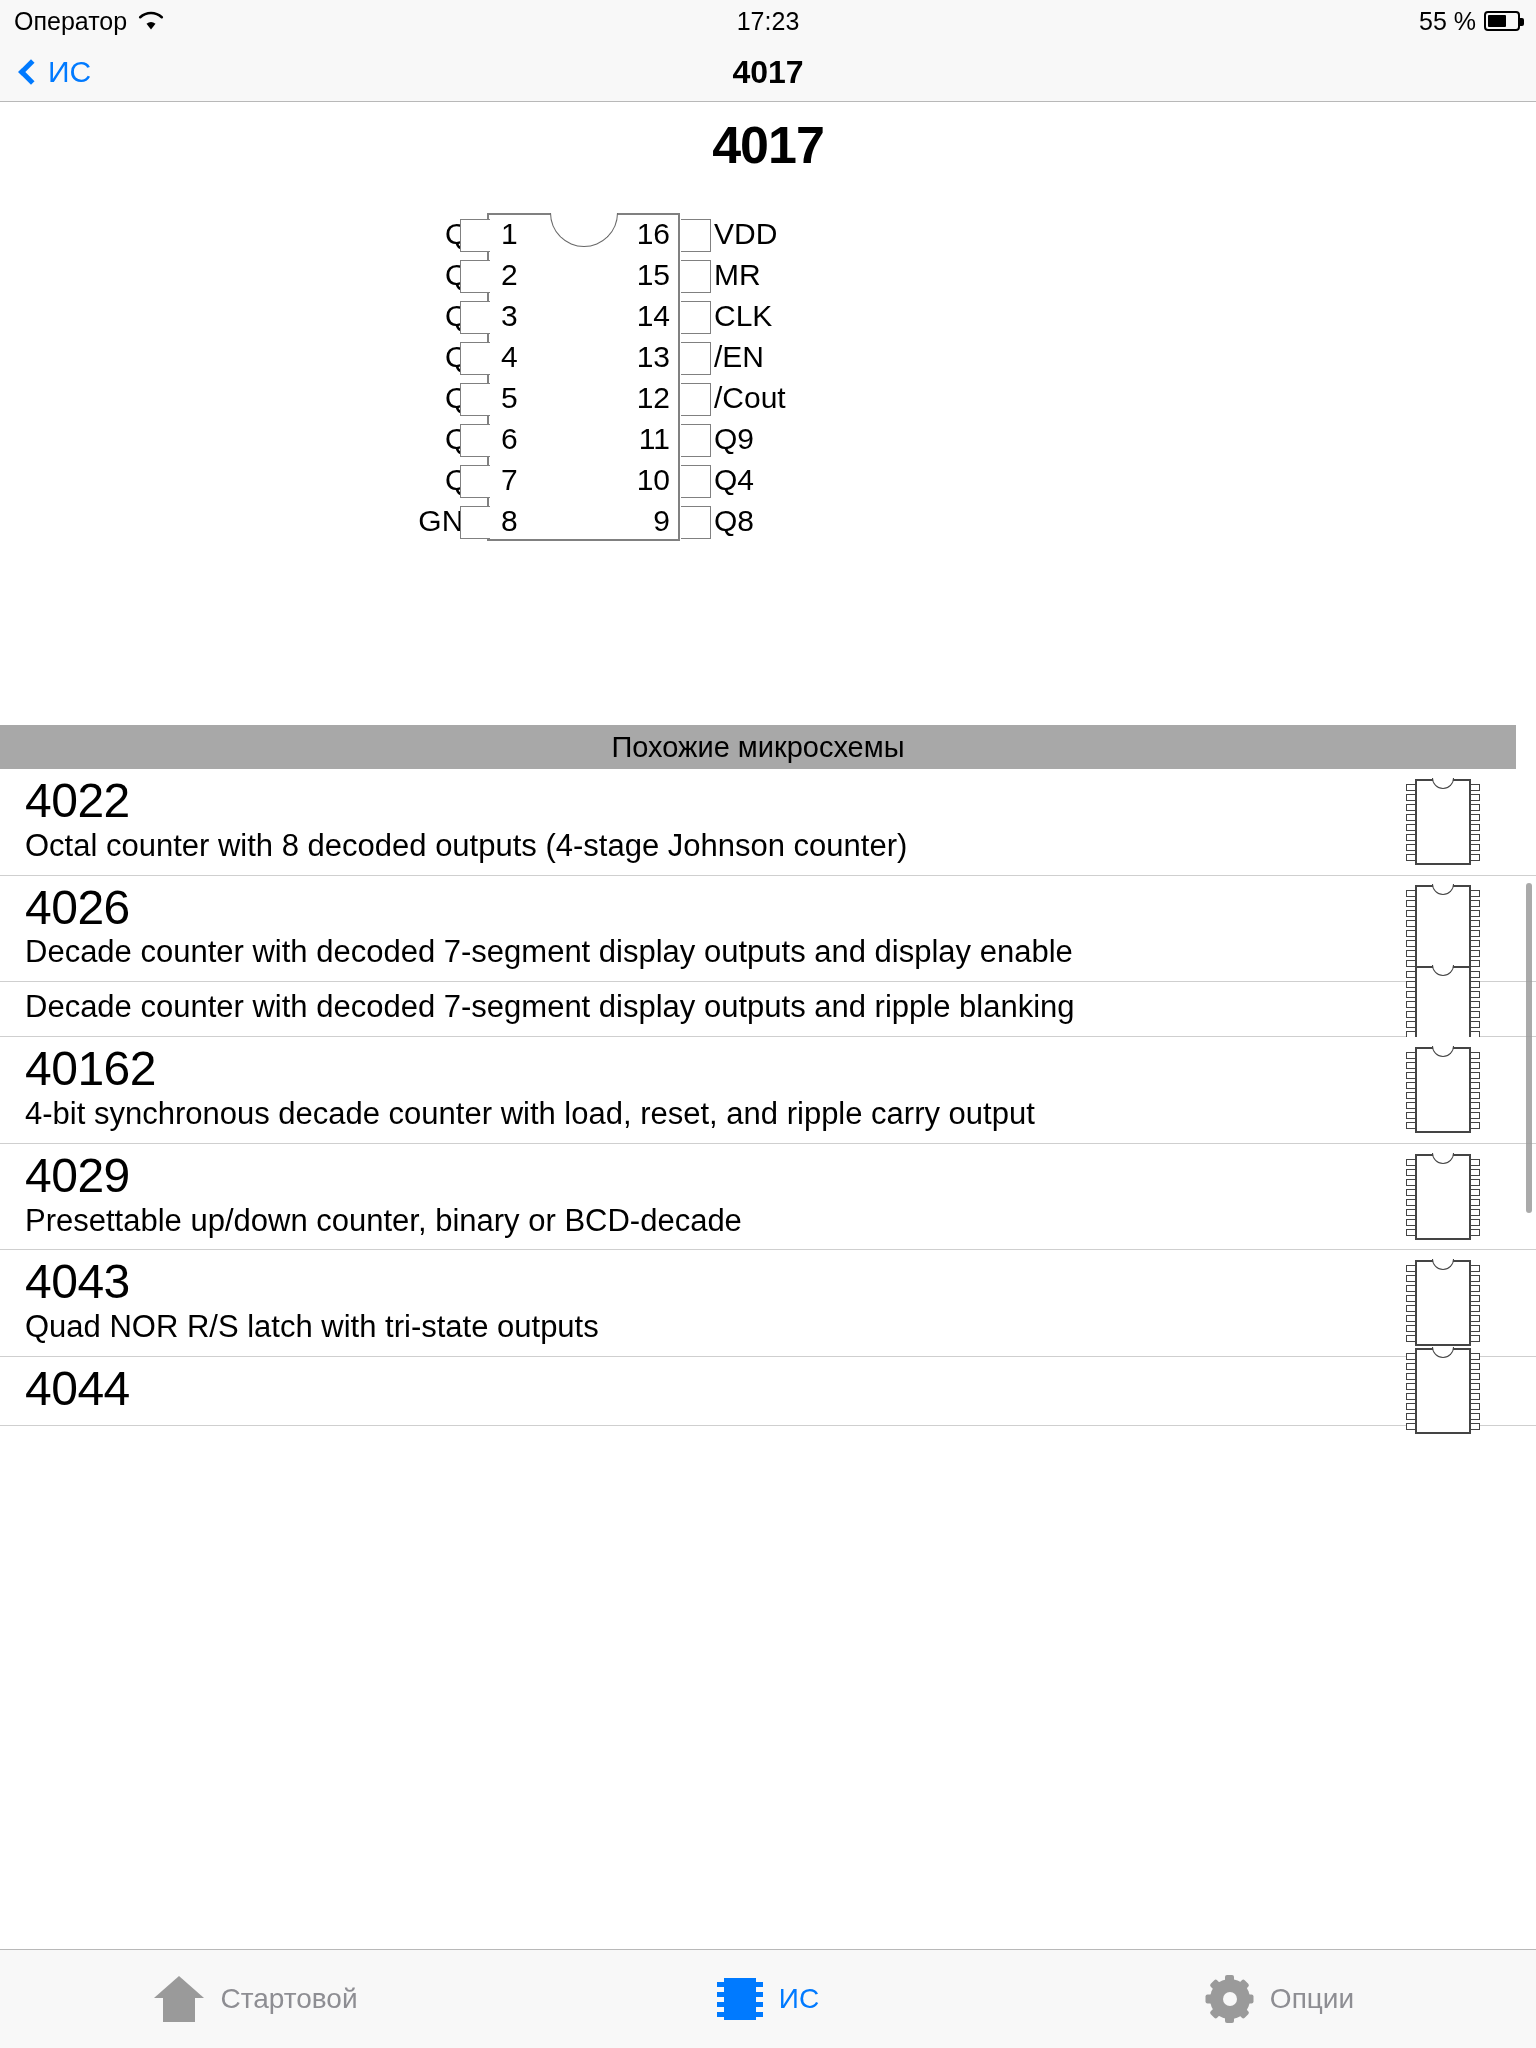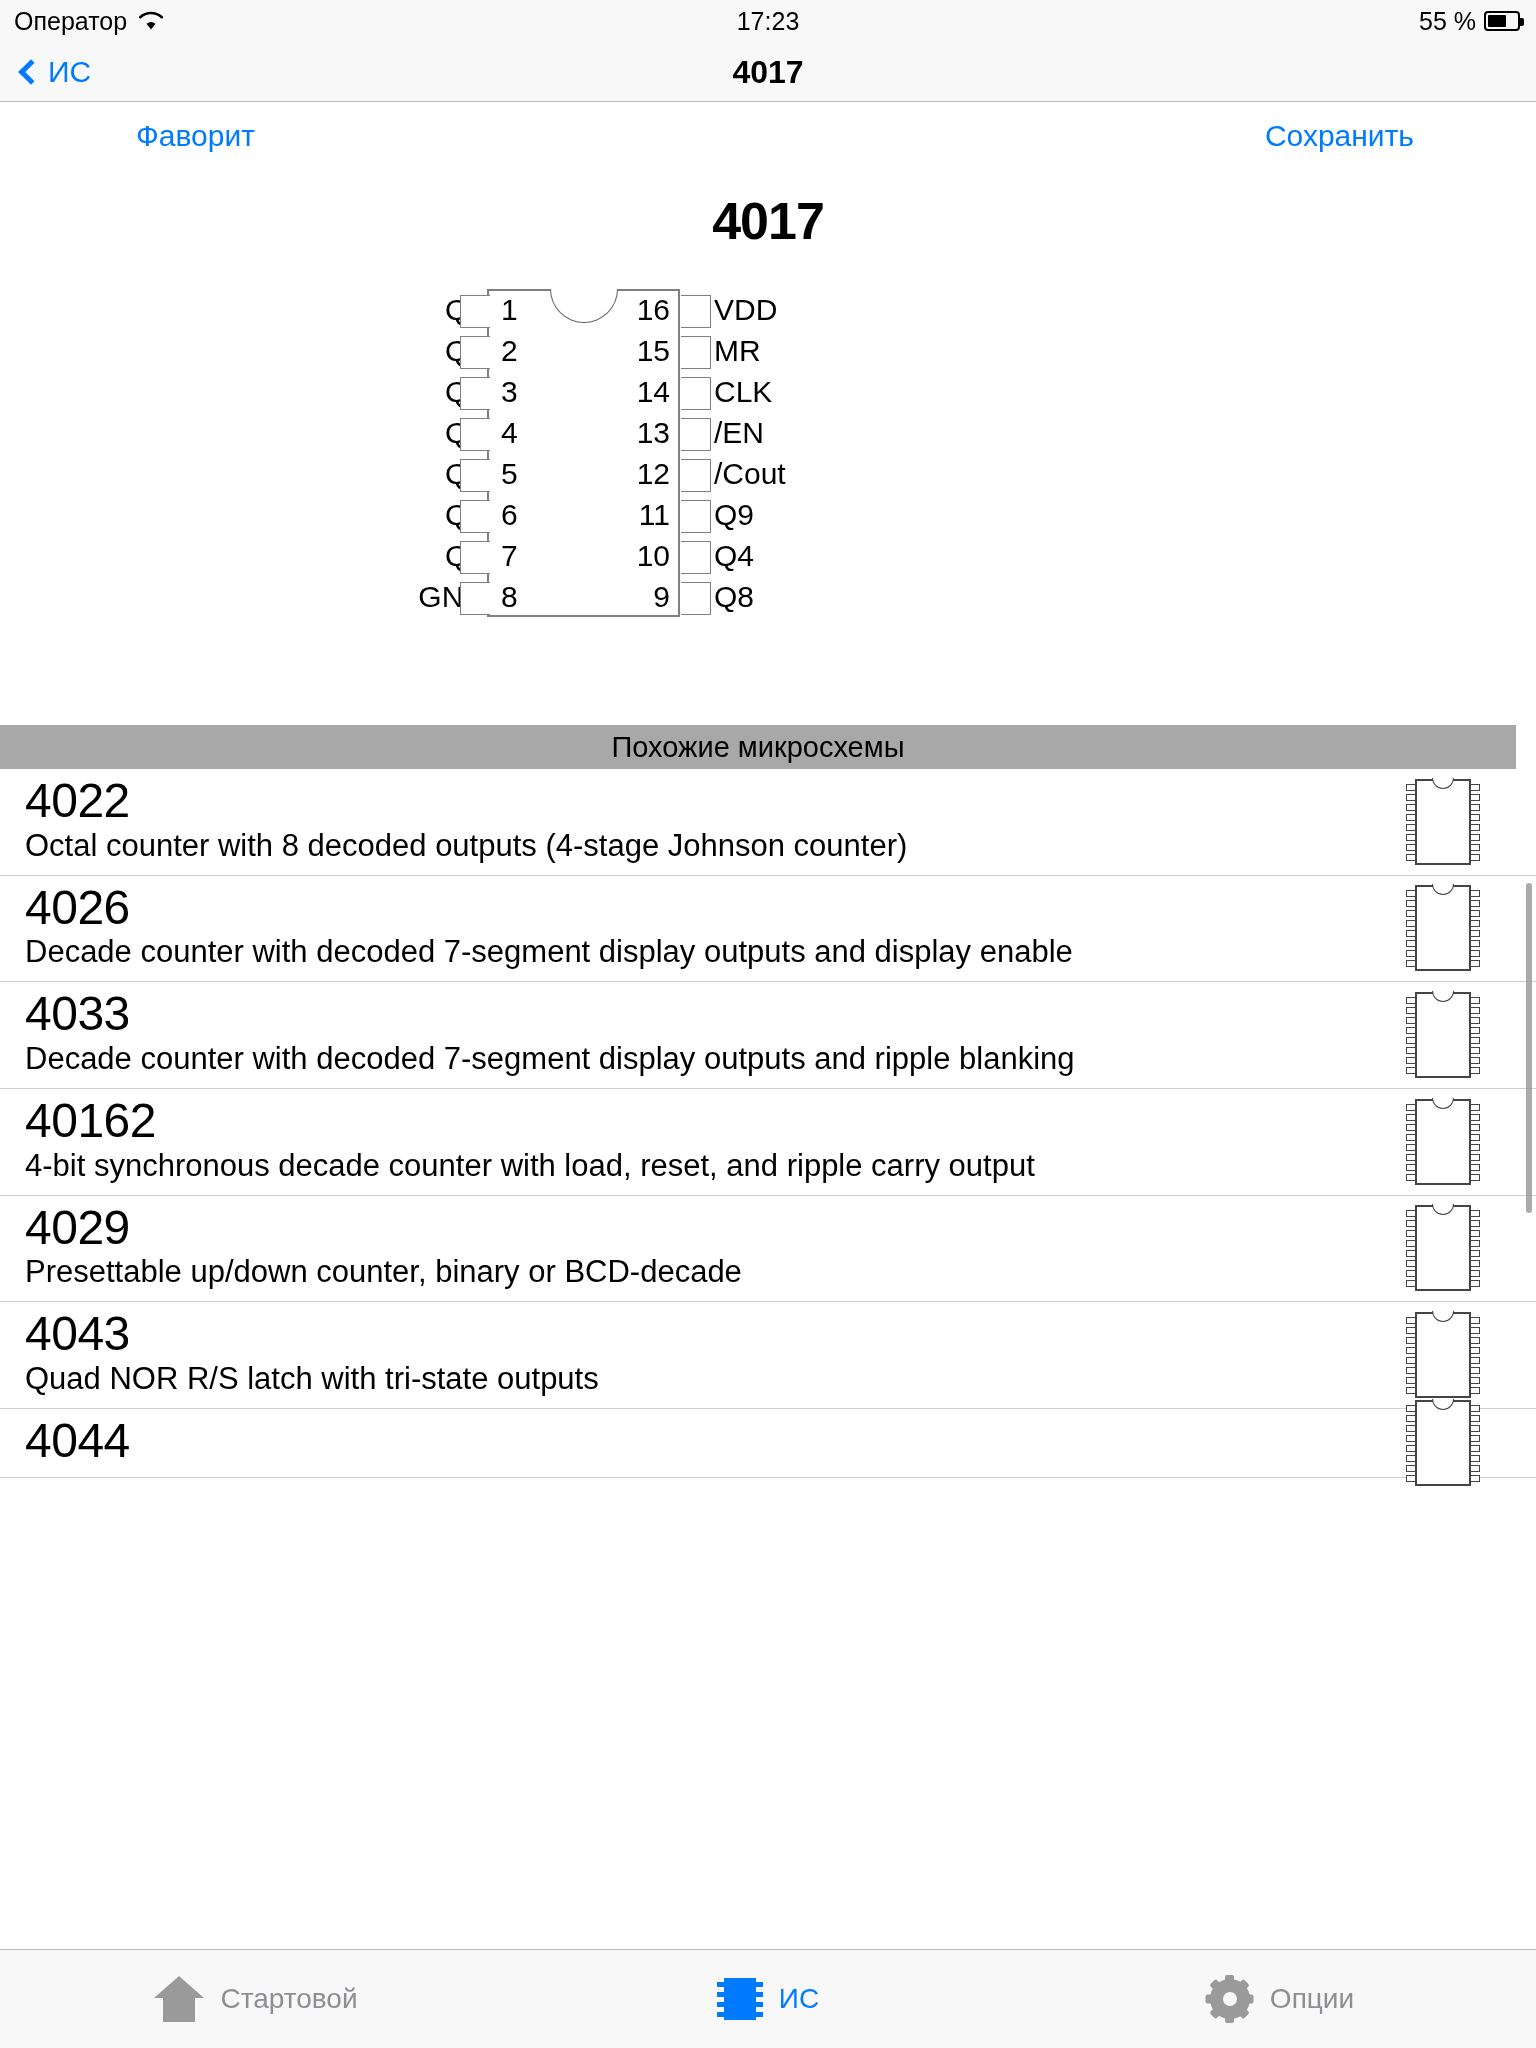--- a/index.html
+++ b/index.html
@@ -195,24 +195,20 @@
   <div class="navbar">
     <div class="nav-back">
       <span class="chev"></span>
       <span>ИС</span>
     </div>
     <div class="nav-title">4017</div>
   </div>
 
   <div class="content">
 
-    <div class="actionbar">
-      <span class="act-fav">Фаворит</span>
-      <span class="act-save">Сохранить</span>
-    </div>
 
     <div class="diagram-wrap">
       <div class="chip-title">4017</div>
       <div class="chip">
         <div class="notch"></div>
         <div id="pins-left">
             <div class="pinrow" style="top: 0px;">
               <span class="lbl-l">Q5</span>
               <span class="pin-l"></span>
               <span class="num-l">1</span>
@@ -348,21 +344,20 @@
               <span class="dip-pin l" style="top:55px"></span>
               <span class="dip-pin r" style="top:55px"></span>
               <span class="dip-pin l" style="top:65px"></span>
               <span class="dip-pin r" style="top:65px"></span>
               <span class="dip-pin l" style="top:75px"></span>
               <span class="dip-pin r" style="top:75px"></span>
             </div>
           </div>
         </div>
         <div class="row">
-          <div class="row-name">4033</div>
           <div class="row-desc">Decade counter with decoded 7-segment display outputs and ripple blanking</div>
           <div class="row-icon">
             <div class="dip">
               <div class="dip-body"></div>
               <div class="dip-notch"></div>
               <span class="dip-pin l" style="top:5px"></span>
               <span class="dip-pin r" style="top:5px"></span>
               <span class="dip-pin l" style="top:15px"></span>
               <span class="dip-pin r" style="top:15px"></span>
               <span class="dip-pin l" style="top:25px"></span>

